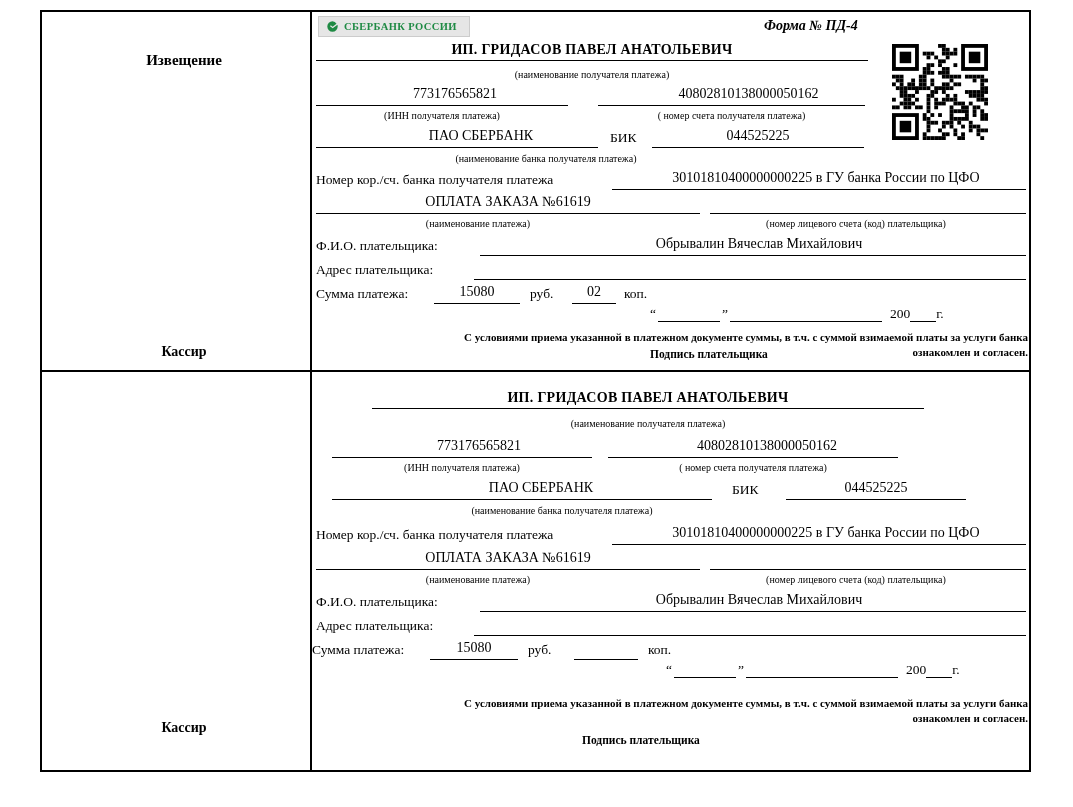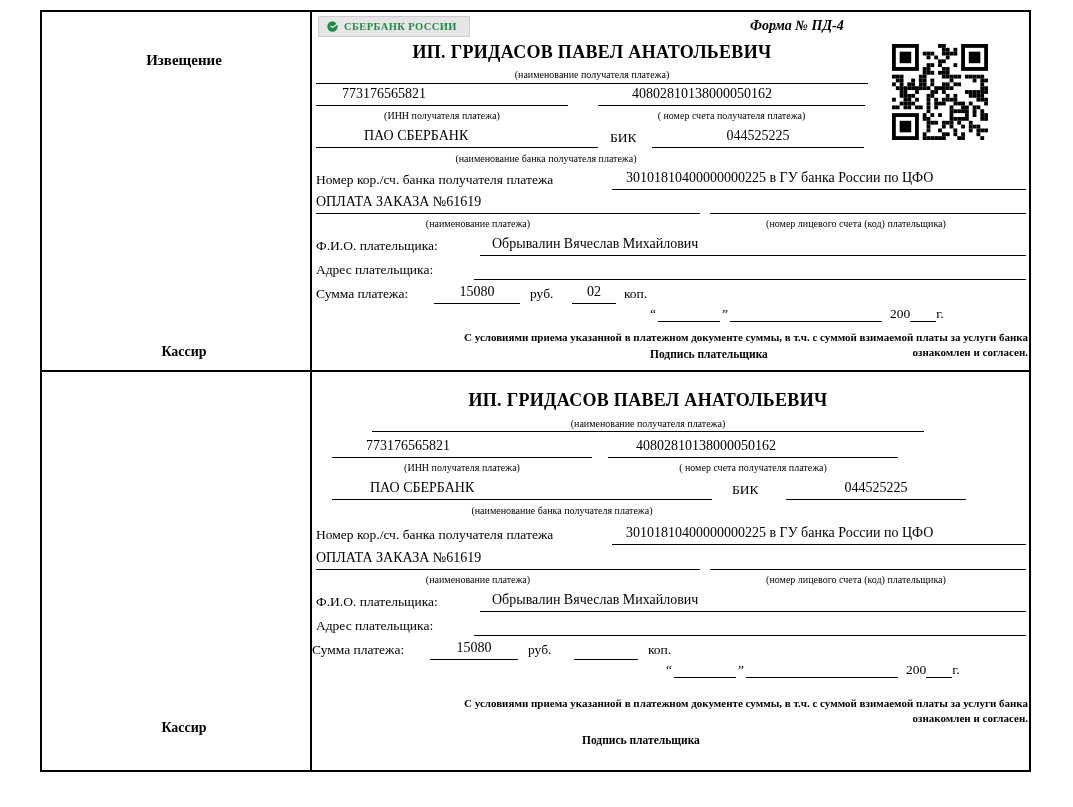--- a/index.html
+++ b/index.html
@@ -10,23 +10,23 @@
   .section { position:relative; display:flex; }
   .sec1 { height:360px; border-bottom:2px solid #000; }
   .sec2 { height:398px; }
   .side { position:relative; flex:0 0 270px; width:270px; border-right:2px solid #000; }
   .body { position:relative; flex:1; }
   .side-label { position:absolute; left:0; width:100%; text-align:center; font-weight:bold; font-size:15px;margin-left:8px; }
   .abs { position:absolute; }
   .u { border-bottom:1px solid #000; }
   .center { text-align:center; }
   .cap { font-size:10px; white-space:nowrap; }
-  .val { font-size:14px; white-space:nowrap; }
+  .val { font-size:14px; white-space:nowrap;text-align:center; }
   .lbl { font-size:13.5px; white-space:nowrap; }
-  .title { font-weight:bold; font-size:18px; text-align:center; padding-bottom:20px; letter-spacing:.3px; }
+  .title { font-weight:bold; font-size:14px; text-align:center; padding-bottom:2px; letter-spacing:.3px; }
   .form-no { position:absolute; font-weight:bold; font-style:italic; font-size:14px; white-space:nowrap; }
   .logo-wrap { position:absolute; display:flex; align-items:center; gap:5px; background:#e6e6e6; border:1px solid #cccccc; padding:3px 12px 3px 7px; }
   .logo-text { color:#1f8a44; font-weight:bold; font-size:10.5px; letter-spacing:.4px; font-family:Liberation Serif, serif; white-space:nowrap; }
   .qr { position:absolute; width:96px; height:96px; }
   .dateline { position:absolute; display:flex; align-items:flex-end; font-size:13.5px; }
   .dateline .du { display:inline-block; border-bottom:1px solid #000; height:16px; }
   .dateline .dq { padding:0 2px; }
   .dateline .dy { padding-left:8px; }
   .agree { position:absolute; font-size:11px; font-weight:bold; line-height:1.4;text-align:right; }
   .sig { position:absolute; font-size:11.5px; font-weight:bold; white-space:nowrap; }
@@ -45,21 +45,21 @@
       <div class="body">
 
         <div class="logo-wrap" style="left:6px;top:4px">
           <span style="display:inline-flex">
             <svg width="13" height="13" viewBox="0 0 20 20" xmlns="http://www.w3.org/2000/svg">
                 <path d="M10 2a8 8 0 1 0 8 8c0-.9-.15-1.8-.43-2.6l-7.3 5.4-4.1-3.1 1.2-1.6 2.8 2.1 6-4.4A8 8 0 0 0 10 2z" fill="#1f8a44"></path>
               </svg>
           </span>
           <span class="logo-text">СБЕРБАНК РОССИИ</span>
         </div>
-        <div class="form-no" style="left:438px;top:6px">Форма № ПД-4</div>
+        <div class="form-no" style="left:452px;top:6px">Форма № ПД-4</div>
         <div class="qr" style="left:580px;top:32px"><svg width="96" height="96" xmlns="http://www.w3.org/2000/svg">
               <rect width="96" height="96" fill="#ffffff"></rect>
               <rect x="46.08" y="0.00" width="3.84" height="3.84" fill="#000"></rect>
               <rect x="49.92" y="0.00" width="3.84" height="3.84" fill="#000"></rect>
               <rect x="49.92" y="3.84" width="3.84" height="3.84" fill="#000"></rect>
               <rect x="53.76" y="3.84" width="3.84" height="3.84" fill="#000"></rect>
               <rect x="61.44" y="3.84" width="3.84" height="3.84" fill="#000"></rect>
               <rect x="30.72" y="7.68" width="3.84" height="3.84" fill="#000"></rect>
               <rect x="34.56" y="7.68" width="3.84" height="3.84" fill="#000"></rect>
               <rect x="38.40" y="7.68" width="3.84" height="3.84" fill="#000"></rect>

